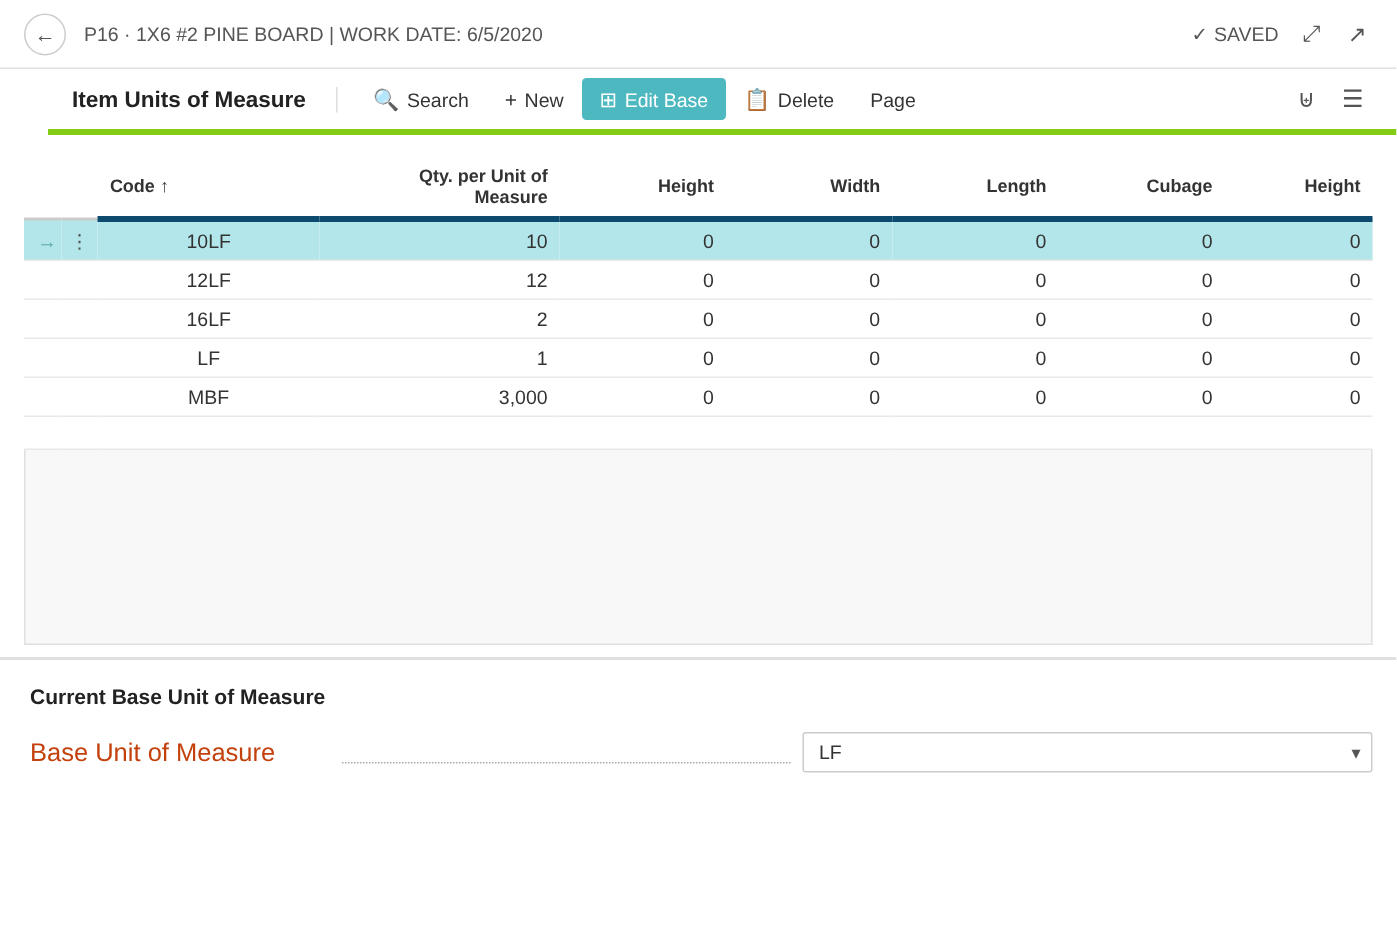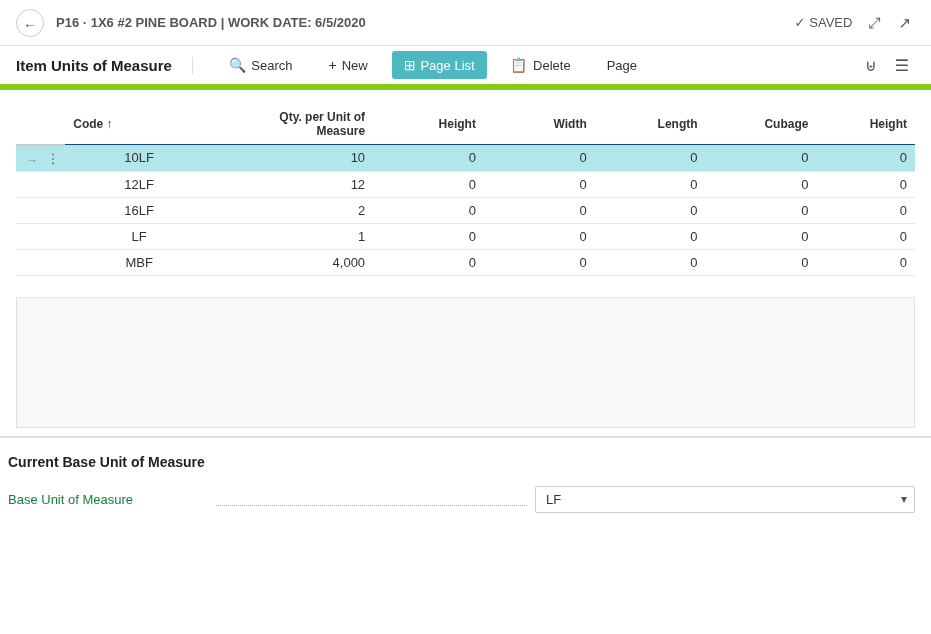--- a/index.html
+++ b/index.html
@@ -4,59 +4,59 @@
   <style>
     * { box-sizing: border-box; margin: 0; padding: 0; }
     body { font-family: 'Segoe UI', Arial, sans-serif; font-size: 13px; color: #333; background: #fff; width: 931px; height: 634px; overflow: hidden; }
 
     .top-bar {
       display: flex; align-items: center; padding: 6px 16px; border-bottom: 1px solid #e0e0e0; height: 46px; gap: 12px;
     }
     .back-btn {
       width: 28px; height: 28px; border-radius: 50%; border: 1px solid #ccc; background: #fff; cursor: pointer; display: flex; align-items: center; justify-content: center; color: #555; font-size: 14px;
     }
-    .top-title { font-size: 13px; color: #555; flex: 1; font-weight: bold; }
+    .top-title { font-size: 13px; color: #555; flex: 1; }
     .saved-status { display: flex; align-items: center; gap: 4px; color: #555; font-size: 13px; }
     .saved-check { color: #555; }
     .top-icons { display: flex; gap: 10px; }
     .top-icon-btn { background: none; border: none; cursor: pointer; color: #555; font-size: 15px; padding: 2px 4px; }
 
     .toolbar {
-      display: flex; align-items: center; padding: 0 16px; height: 44px; border-bottom: 6px solid #84cc16; gap: 12px;
+      display: flex; align-items: center; padding: 0 16px; height: 44px; border-bottom: 4px solid #84cc16; gap: 0; margin-left: 32px;
     }
     .toolbar-title { font-size: 15px; font-weight: 600; color: #222; padding-right: 20px; border-right: 1px solid #ddd; margin-right: 12px; }
     .toolbar-btn {
       display: flex; align-items: center; gap: 5px; padding: 6px 12px; background: none; border: none; cursor: pointer; font-size: 13px; color: #333; border-radius: 3px;
     }
     .toolbar-btn.active {
       background: #4eb8c0; color: #fff; border-radius: 3px;
     }
     .toolbar-btn-icon { font-size: 14px; }
     .toolbar-spacer { flex: 1; }
     .toolbar-right { display: flex; gap: 6px; }
     .toolbar-icon-btn { background: none; border: none; cursor: pointer; color: #555; font-size: 16px; padding: 4px 6px; }
 
     .table-area { padding: 16px 16px 0 16px; }
 
     table { width: 100%; border-collapse: collapse; font-size: 13px; }
     thead th {
-      text-align: right; font-weight: 600; color: #333; padding: 4px 8px 6px 8px; border-bottom: 1px solid #0c4a6e; white-space: nowrap; font-size: 12px;
+      text-align: right; font-weight: 600; color: #333; padding: 4px 8px 6px 8px; border-bottom: 4px solid #0c4a6e; white-space: nowrap; font-size: 12px;
     }
     thead th.left { text-align: left; }
 
     tbody tr { border-bottom: 1px solid #e8e8e8; }
     tbody tr.selected { background: #b2e6ea; }
     tbody td { padding: 5px 8px; text-align: right; color: #333; font-size: 13px; }
     tbody td.left { text-align: center; }
     tbody td.arrow-cell { width: 20px; padding: 5px 0 5px 6px; color: #5ba8b0; font-weight: bold; text-align: center; }
     tbody td.dots-cell { width: 20px; padding: 5px 2px; text-align: center; cursor: pointer; color: #555; }
     tbody tr.empty { height: 22px; }
     .bottom-title { font-weight: 700; font-size: 14px; color: #222; margin-bottom: 16px; }
     .field-row { display: flex; align-items: center; gap: 0; }
-    .field-label { font-size: 13px; color: #15803d; width: 200px; min-width: 200px; }
+    .field-label { font-size: 17px; color: #c2410c; width: 200px; min-width: 200px; }
     .field-dots { flex: 1; border-bottom: 1px dotted #aaa; margin: 0 8px; height: 14px; }
     .field-select-wrapper { position: relative; width: 380px; }
     .field-select {
       width: 100%; padding: 5px 28px 5px 10px; border: 1px solid #ccc; border-radius: 2px; font-size: 13px; color: #333; background: #fff; appearance: none; cursor: pointer;
     }
     .field-select-arrow { position: absolute; right: 8px; top: 50%; transform: translateY(-50%); font-size: 12px; color: #555; pointer-events: none; }
   </style>
 </head>
 <body>
 
@@ -84,21 +84,21 @@
   <button class="toolbar-btn">
     <span class="toolbar-btn-icon">🔍</span>
     <span>Search</span>
   </button>
   <button class="toolbar-btn">
     <span class="toolbar-btn-icon">+</span>
     <span>New</span>
   </button>
   <button class="toolbar-btn active">
     <span class="toolbar-btn-icon">⊞</span>
-    <span>Page List</span>
+    <span>Edit Base</span>
   </button>
   <button class="toolbar-btn">
     <span class="toolbar-btn-icon">📋</span>
     <span>Delete</span>
   </button>
   <button class="toolbar-btn">
     <span>Page</span>
   </button>
   <div class="toolbar-spacer"></div>
   <div class="toolbar-right">
@@ -168,21 +168,21 @@
           <td>0</td>
           <td>0</td>
           <td>0</td>
           <td>0</td>
           <td>0</td>
         </tr>
         <tr>
           <td class="arrow-cell"></td>
           <td class="dots-cell"></td>
           <td class="left">MBF</td>
-          <td>4,000</td>
+          <td>3,000</td>
           <td>0</td>
           <td>0</td>
           <td>0</td>
           <td>0</td>
           <td>0</td>
         </tr>
         <tr class="empty">
           <td></td>
           <td></td>
           <td></td>
@@ -192,21 +192,21 @@
           <td></td>
           <td></td>
           <td></td>
         </tr>
       </tbody>
   </table>
 </div>
 
 <div style="margin: 0 16px; border: 1px solid #e0e0e0; border-top: none; height: 130px; background: #f8f8f8;"></div>
 
-<div style="border-top: 2px solid #e0e0e0; margin-top: 8px; padding: 16px 16px 0 8px;">
+<div style="border-top: 2px solid #e0e0e0; margin-top: 8px; padding: 16px 16px 0 20px;">
   <div class="bottom-title">Current Base Unit of Measure</div>
   <div class="field-row">
     <span class="field-label">Base Unit of Measure</span>
     <div class="field-dots"></div>
     <div class="field-select-wrapper">
       <select class="field-select" id="base-unit-select">
       <option value="LF">LF</option><option value="EA">EA</option><option value="BF">BF</option><option value="10LF">10LF</option><option value="12LF">12LF</option><option value="16LF">16LF</option><option value="8LF">8LF</option><option value="MBF">MBF</option></select>
       <span class="field-select-arrow">▾</span>
     </div>
   </div>

